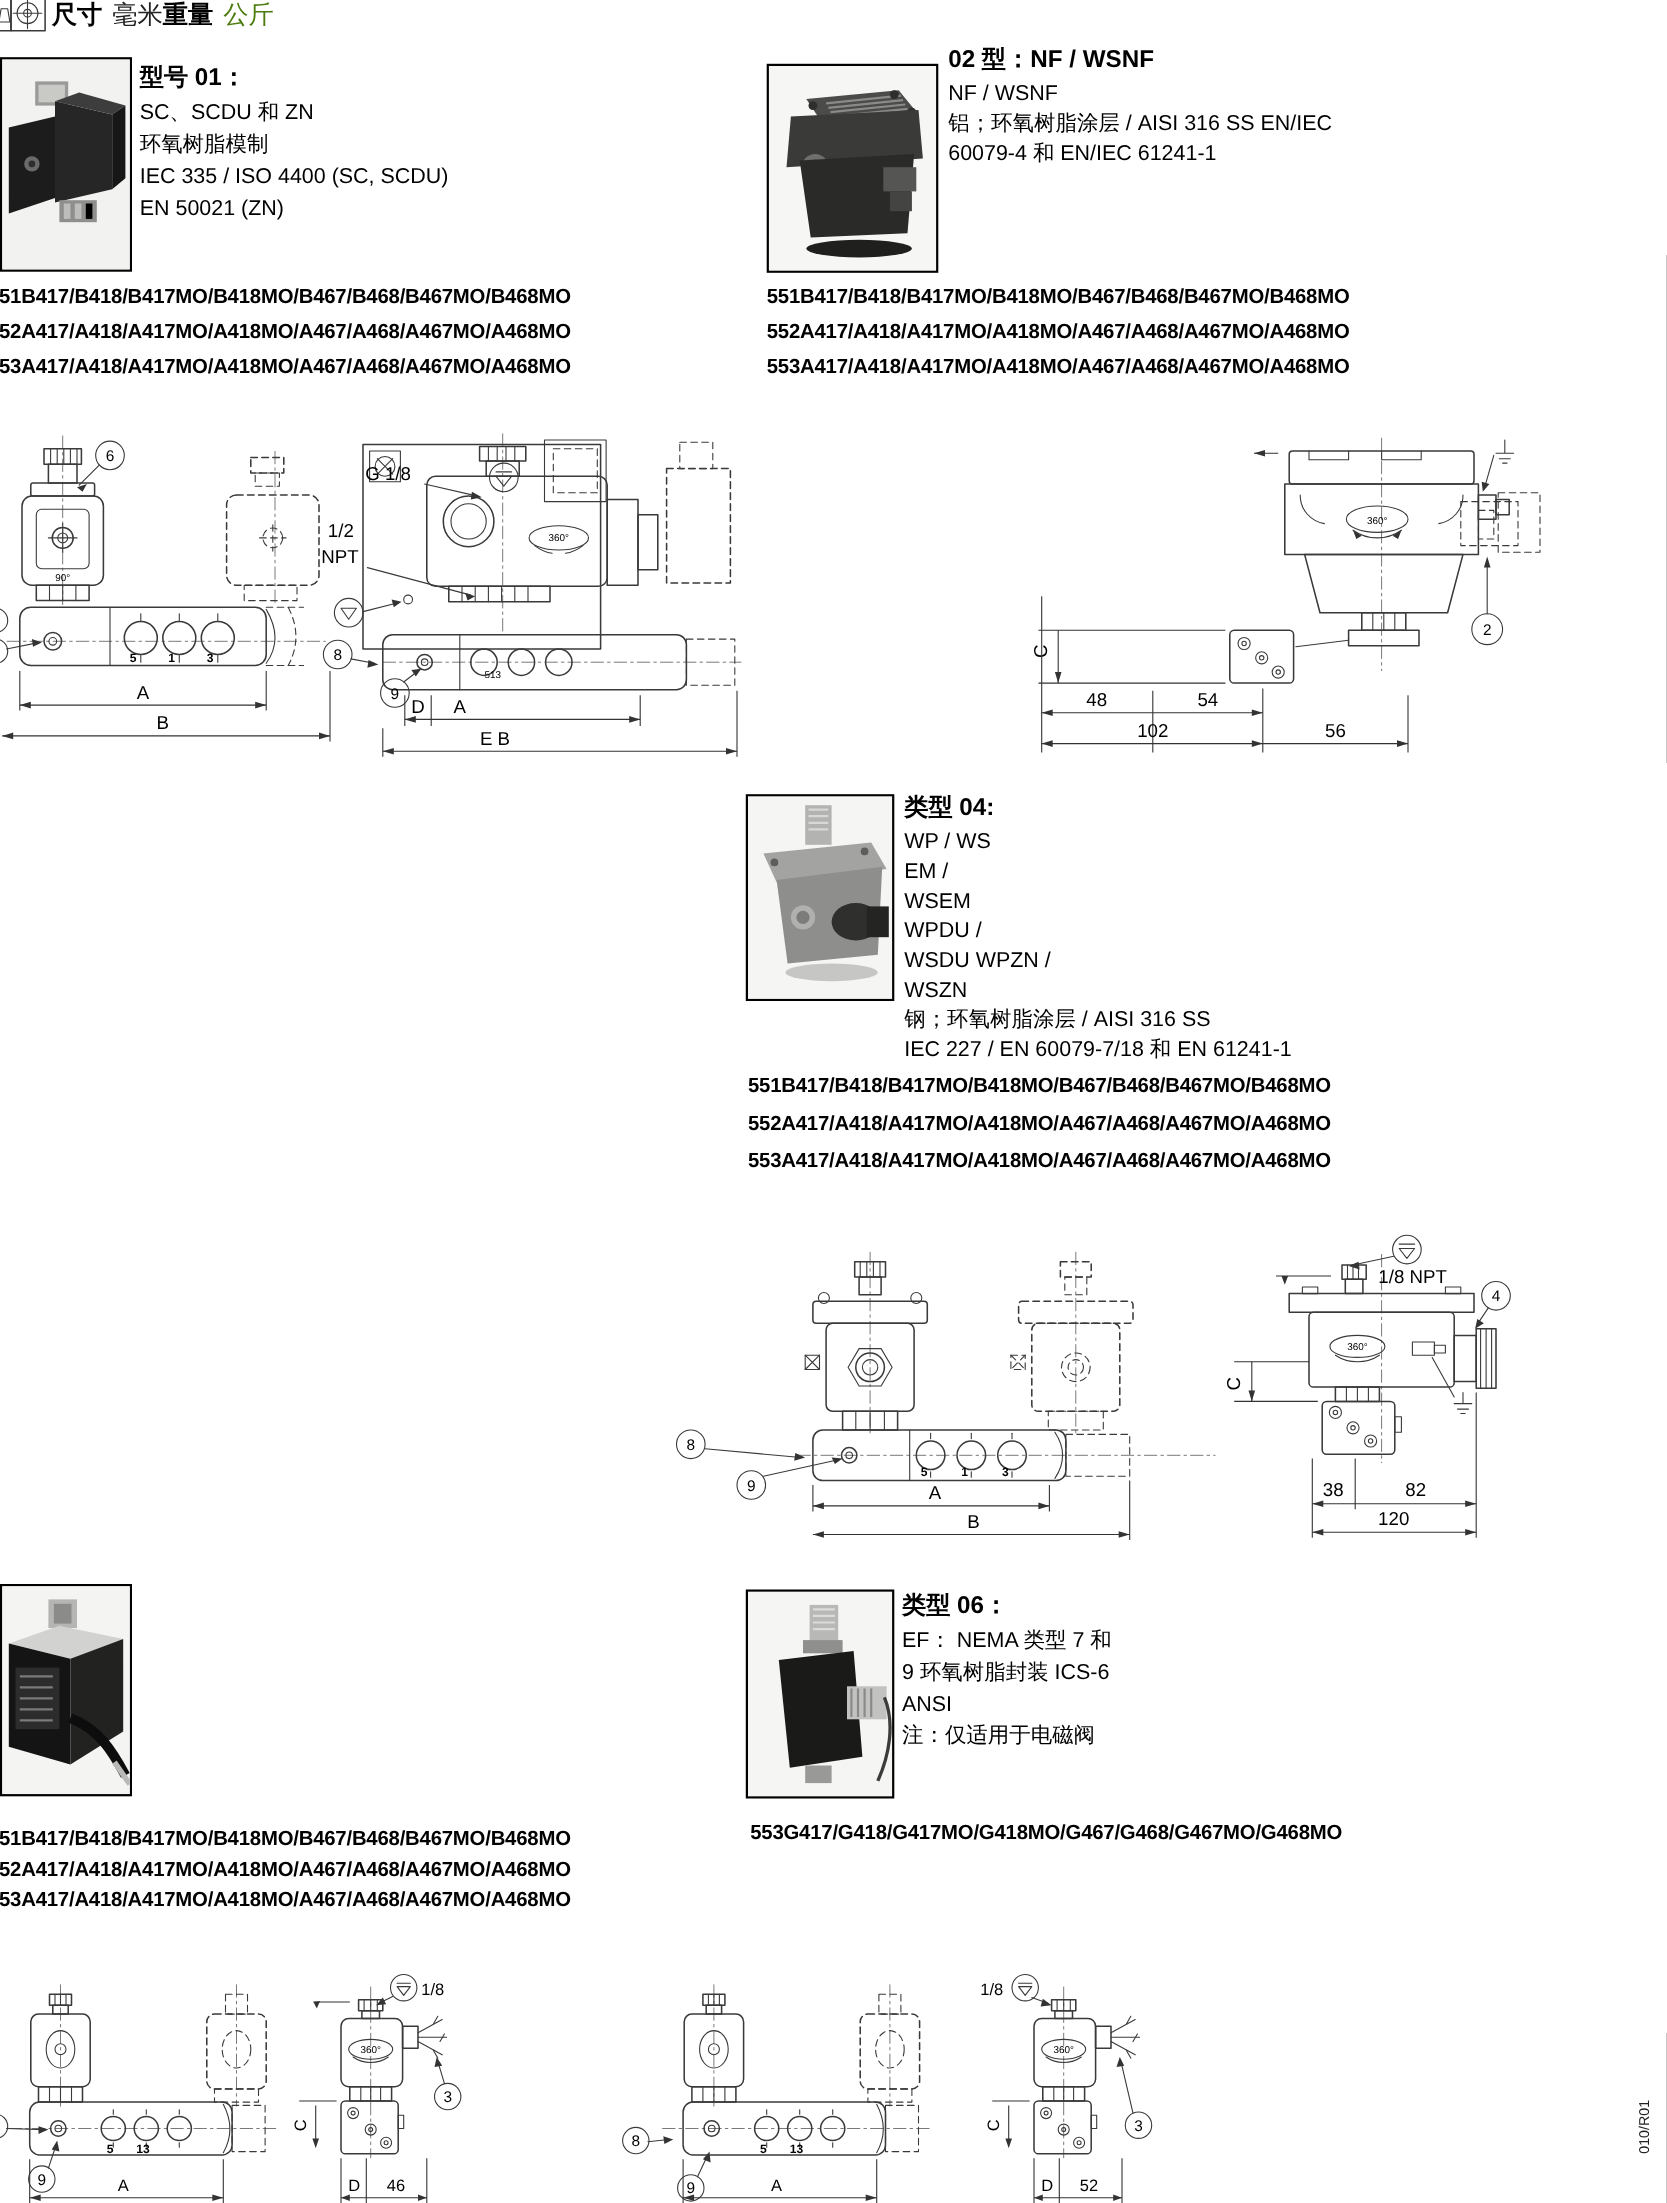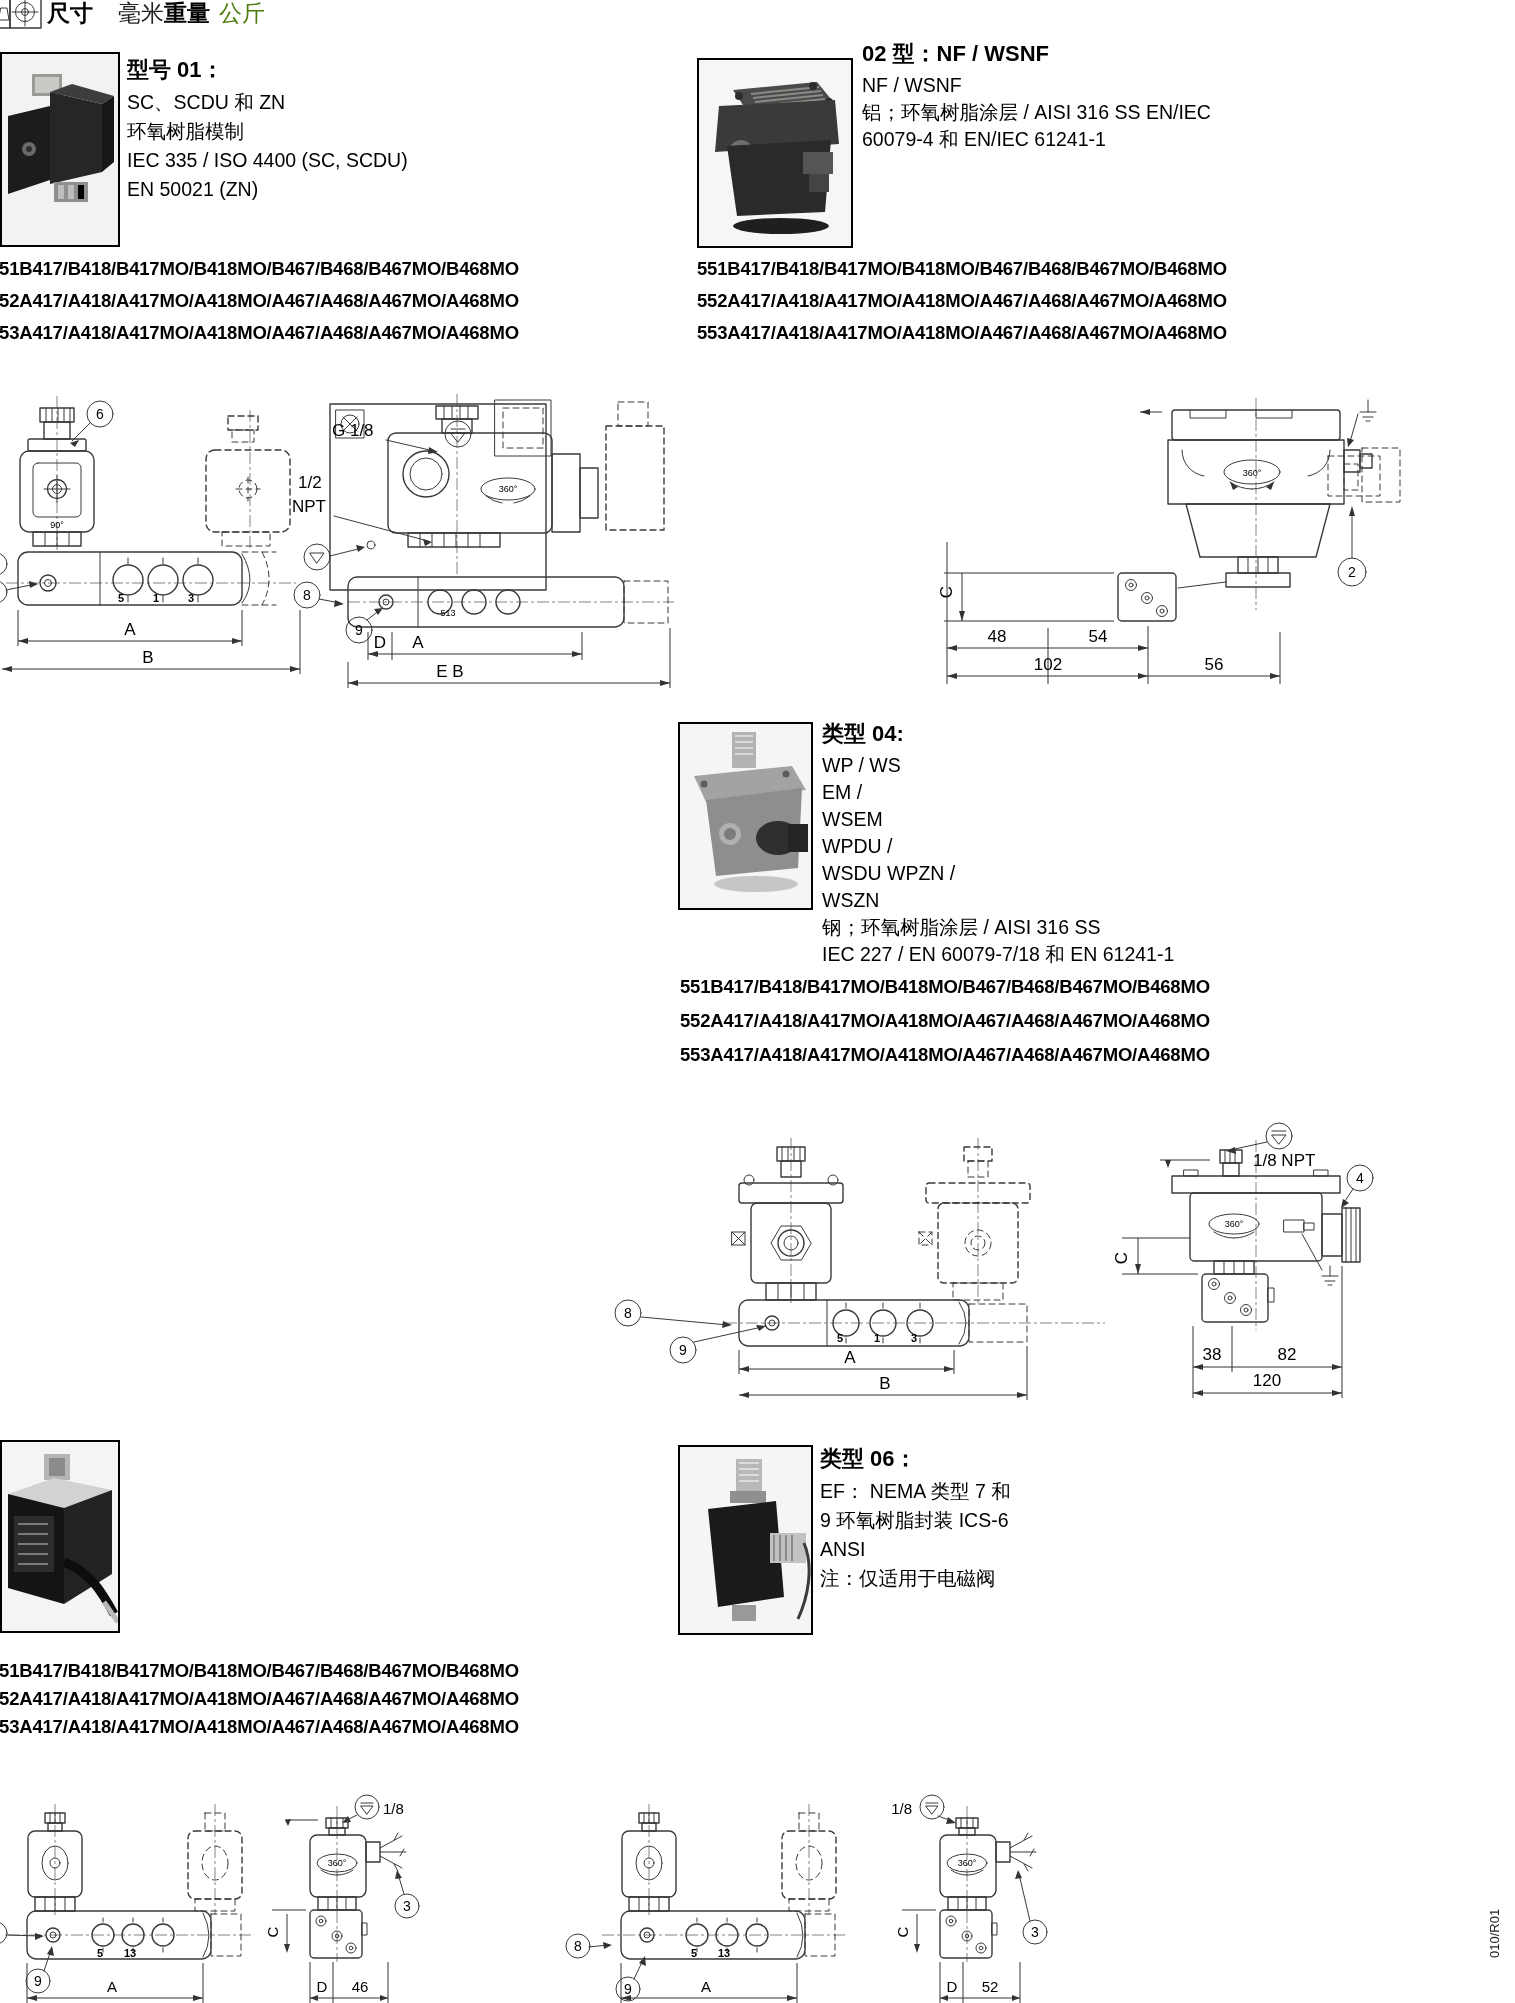--- a/index.html
+++ b/index.html
@@ -41,21 +41,21 @@
       <rect x="-18" y="-8" width="28" height="36" class="ol"></rect>
       <polygon points="1,8 7,8 9,20 -1,20" class="th"></polygon>
       <rect x="10" y="-8" width="31" height="36" class="ol"></rect>
       <circle cx="25" cy="12" r="9.5" class="th"></circle>
       <circle cx="25" cy="12" r="3.5" class="th"></circle>
       <line x1="12" y1="12" x2="38" y2="12" class="th"></line>
       <line x1="25" y1="-2" x2="25" y2="26" class="th"></line>
     </svg>
   </div>
   <div class="abs" style="left:47px;top:-2px;font-size:23px;white-space:nowrap">
-    <b>尺寸</b><span style="margin-left:25px;color:#222">毫米</span><b>重量</b><span style="margin-left:9px;color:#4d7c0f">公斤</span>
+    <b>尺寸</b><span style="margin-left:9px;color:#222">毫米</span><b>重量</b><span style="margin-left:9px;color:#4d7c0f">公斤</span>
   </div>
 
   <div class="photo" style="left:0;top:52px;width:116px;height:191px">
     <svg width="116" height="191" viewBox="0 0 116 191">
       <rect width="116" height="191" fill="#f2f2f0"></rect>
       <rect x="30" y="20" width="30" height="22" fill="#9a9a98"></rect>
       <rect x="33" y="23" width="24" height="16" fill="#c9c9c6"></rect>
       <polygon points="48,38 100,50 100,118 48,130" fill="#262626"></polygon>
       <polygon points="48,38 70,30 112,42 100,50" fill="#3d3d3d"></polygon>
       <polygon points="100,50 112,42 112,108 100,118" fill="#171717"></polygon>
@@ -587,20 +587,21 @@
     </svg>
   </div>
   <div class="abs" style="left:820px;top:1445px">
     <div class="sec-title">类型 06：</div>
     <div class="sec-line">EF： NEMA 类型 7 和</div>
     <div class="sec-line">9 环氧树脂封装 ICS-6</div>
     <div class="sec-line">ANSI</div>
     <div class="sec-line">注：仅适用于电磁阀</div>
   </div>
   <div class="models lh29" style="left:682px;top:1655px">
+    <div>553G417/G418/G417MO/G418MO/G467/G468/G467MO/G468MO</div>
   </div>
 
   <div class="abs" style="left:0;top:1790px">
   <svg width="470" height="213" viewBox="0 0 470 213">
     <line x1="55" y1="14" x2="55" y2="125" class="cl"></line>
     <line x1="215" y1="14" x2="215" y2="125" class="cl"></line>
     <line x1="8" y1="145" x2="252" y2="145" class="cl"></line>
     <line x1="337" y1="16" x2="337" y2="172" class="cl"></line>
     <g>
       <rect x="45" y="23" width="20" height="10" class="ol"></rect>

